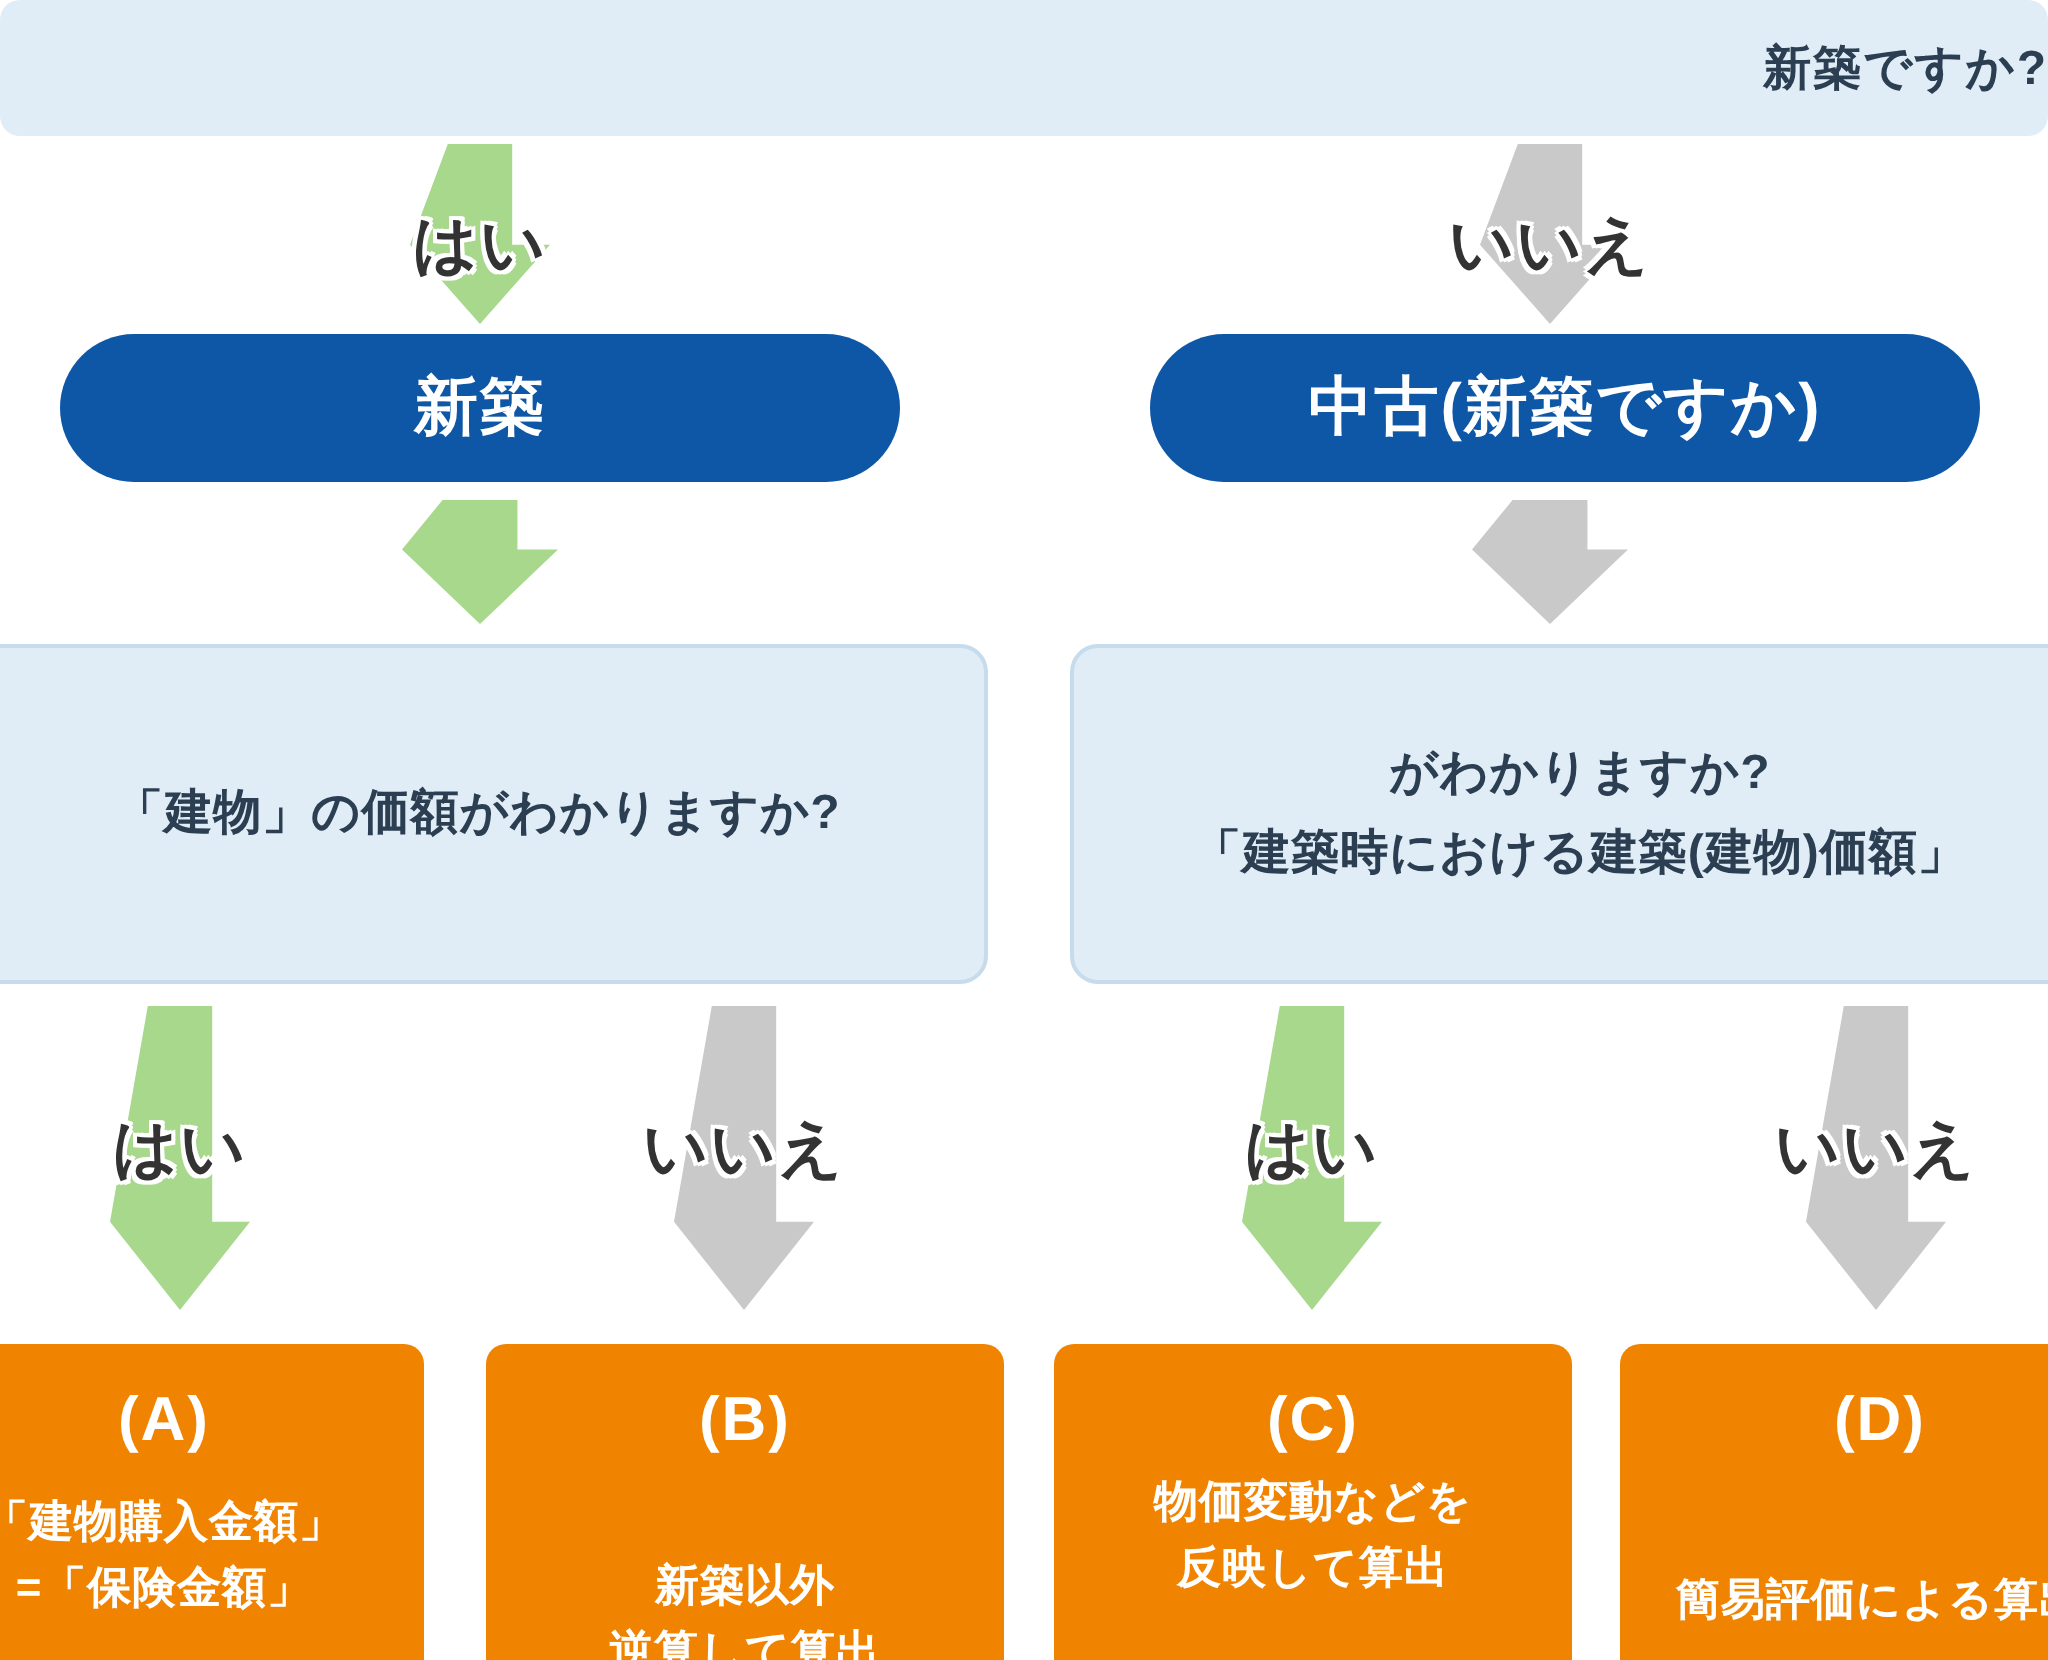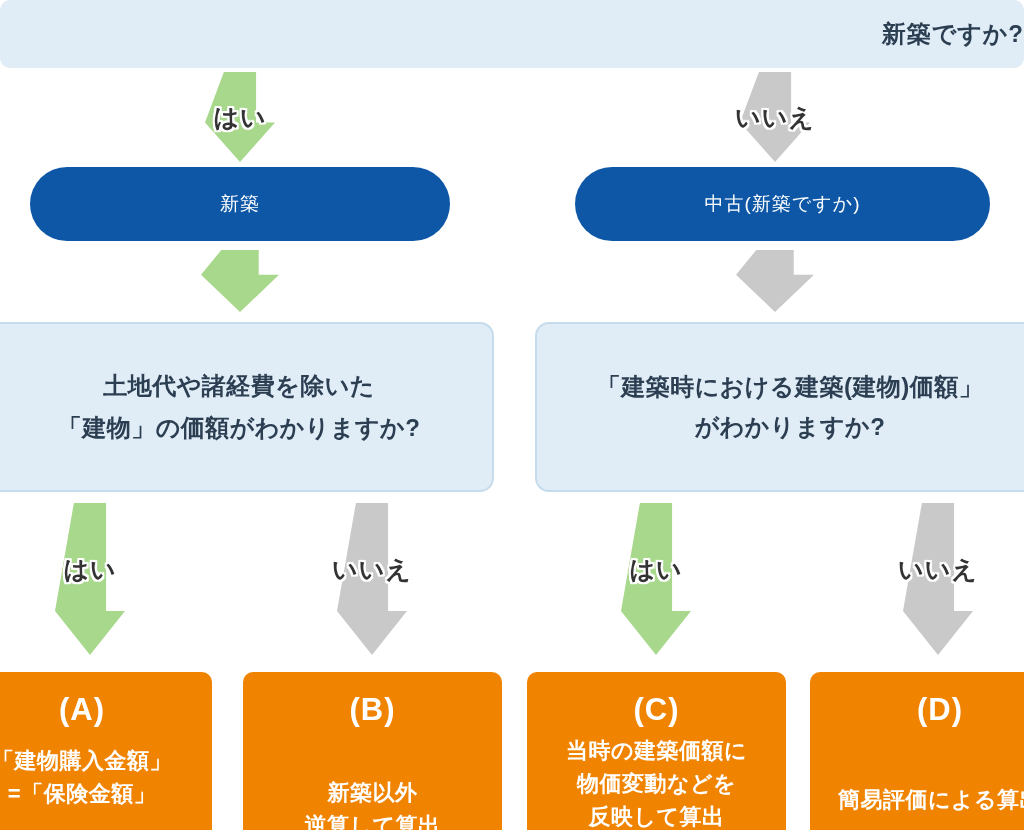--- a/index.html
+++ b/index.html
@@ -26,21 +26,21 @@
     letter-spacing: 1px;
   }
 
   
   .pill {
     position: absolute;
     top: 167px; height: 74px;
     background: var(--dark-blue, #0e57a7);
     border-radius: 37px;
     display: flex; align-items: center; justify-content: center;
-    color: #ffffff; font-size: 19px; font-weight: 400;
+    color: #ffffff; font-size: 32px; font-weight: 700;
     letter-spacing: 1px;
   }
 
   
   .qbox {
     position: absolute;
     top: 322px; height: 170px;
     background: var(--light-blue, #e0ecf6);
     border: 2px solid var(--box-border, #c6dcec);
     border-radius: 14px;
@@ -69,21 +69,21 @@
   .arrow-lg {
     width: 70px; height: 152px;
     clip-path: polygon(27% 0, 73% 0, 73% 71%, 100% 71%, 50% 100%, 0 71%);
   }
 
   
   .arrow-label {
     position: absolute;
     display: inline-block;
     text-align: center;
-    font-size: 25px; font-weight: 700;
+    font-size: 32px; font-weight: 700;
     color: var(--label-ink, #333333);
     letter-spacing: 1px;
     text-shadow:
       2px 0 0 #fff, -2px 0 0 #fff, 0 2px 0 #fff, 0 -2px 0 #fff,
       2px 2px 0 #fff, -2px -2px 0 #fff, 2px -2px 0 #fff, -2px 2px 0 #fff;
   }
 
   
   .result {
     position: absolute;
@@ -119,26 +119,25 @@
     <span>新築</span>
   </div>
   <div class="pill" style="left:575px; width:415px;">
     <span>中古(新築ですか)</span>
   </div>
 
   <div class="arrow arrow-sm green" style="left:201px; top:250px;"></div>
   <div class="arrow arrow-sm gray" style="left:736px; top:250px;"></div>
 
   <div class="qbox" style="left:-16px; width:510px;">
-    <div>土地代や諸経費を除いた</div>
     <div>「建物」の価額がわかりますか?</div>
   </div>
   <div class="qbox" style="left:535px; width:510px; line-height:1.65;">
+    <div>がわかりますか?</div>
     <div>「建築時における建築(建物)価額」</div>
-    <div>がわかりますか?</div>
   </div>
 
   <div class="arrow arrow-lg green" style="left:55px;  top:503px;"></div>
   <div class="arrow arrow-lg gray" style="left:337px; top:503px;"></div>
   <div class="arrow arrow-lg green" style="left:621px; top:503px;"></div>
   <div class="arrow arrow-lg gray" style="left:903px; top:503px;"></div>
   <span class="arrow-label" style="left:20px;  top:553px; width:140px;">はい</span>
   <span class="arrow-label" style="left:302px; top:553px; width:140px;">いいえ</span>
   <span class="arrow-label" style="left:586px; top:553px; width:140px;">はい</span>
   <span class="arrow-label" style="left:868px; top:553px; width:140px;">いいえ</span>
@@ -155,21 +154,20 @@
     <div class="r-label">(B)</div>
     <div class="r-body">
       <div>新築以外</div>
       <div>逆算して算出</div>
     </div>
   </div>
 
   <div class="result result-c" style="left:527px; width:259px;">
     <div class="r-label">(C)</div>
     <div class="r-body">
-      <div>当時の建築価額に</div>
       <div>物価変動などを</div>
       <div>反映して算出</div>
     </div>
   </div>
 
   <div class="result result-d" style="left:810px; width:260px;">
     <div class="r-label">(D)</div>
     <div class="r-body">
       <div>簡易評価による算出</div>
     </div>

